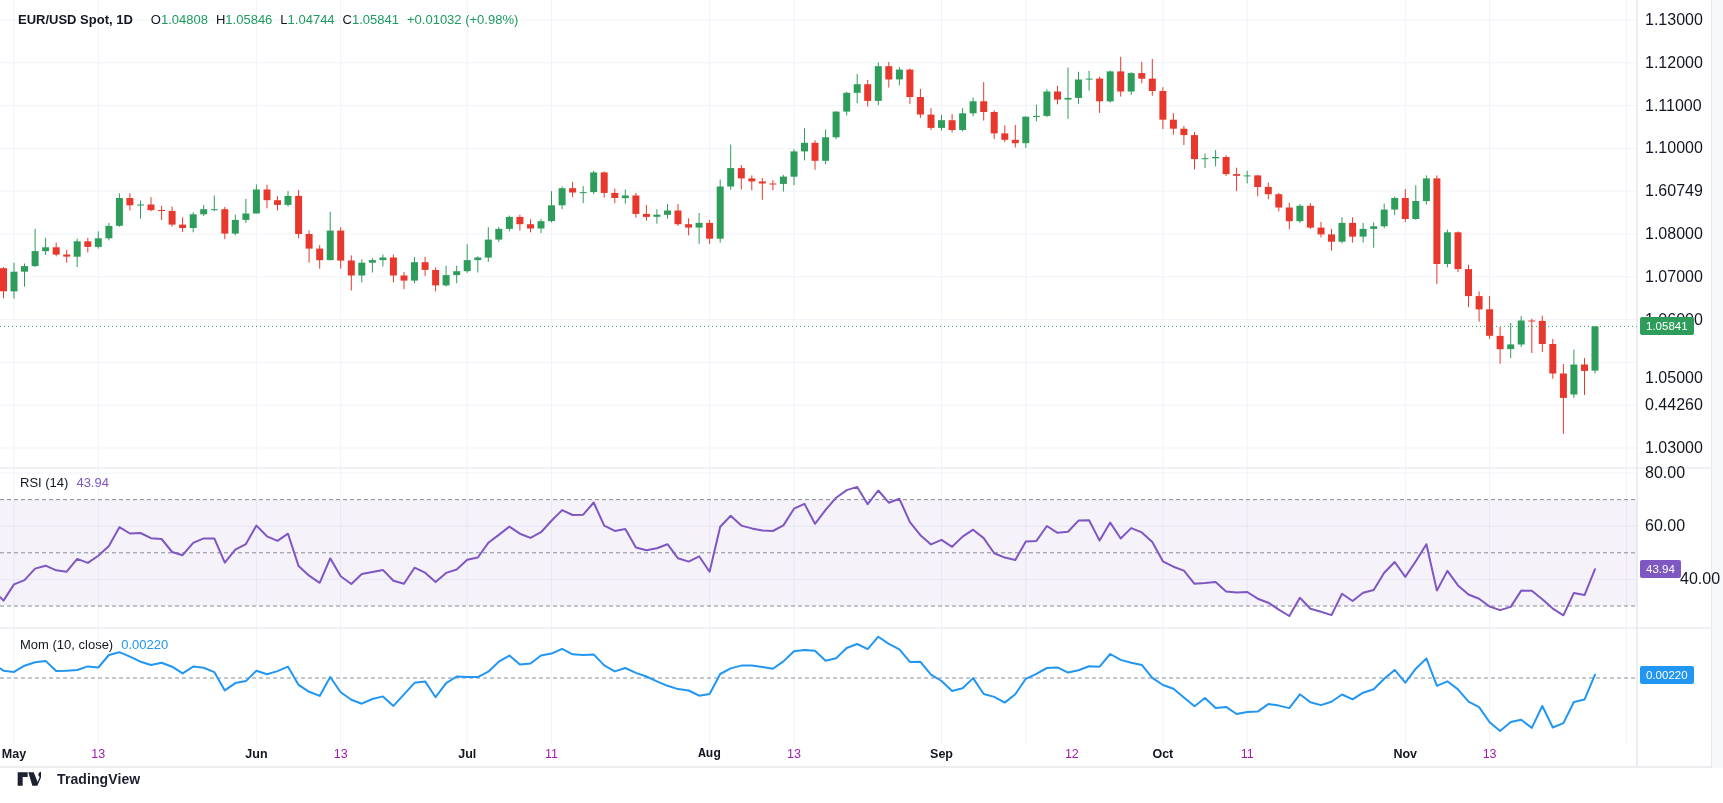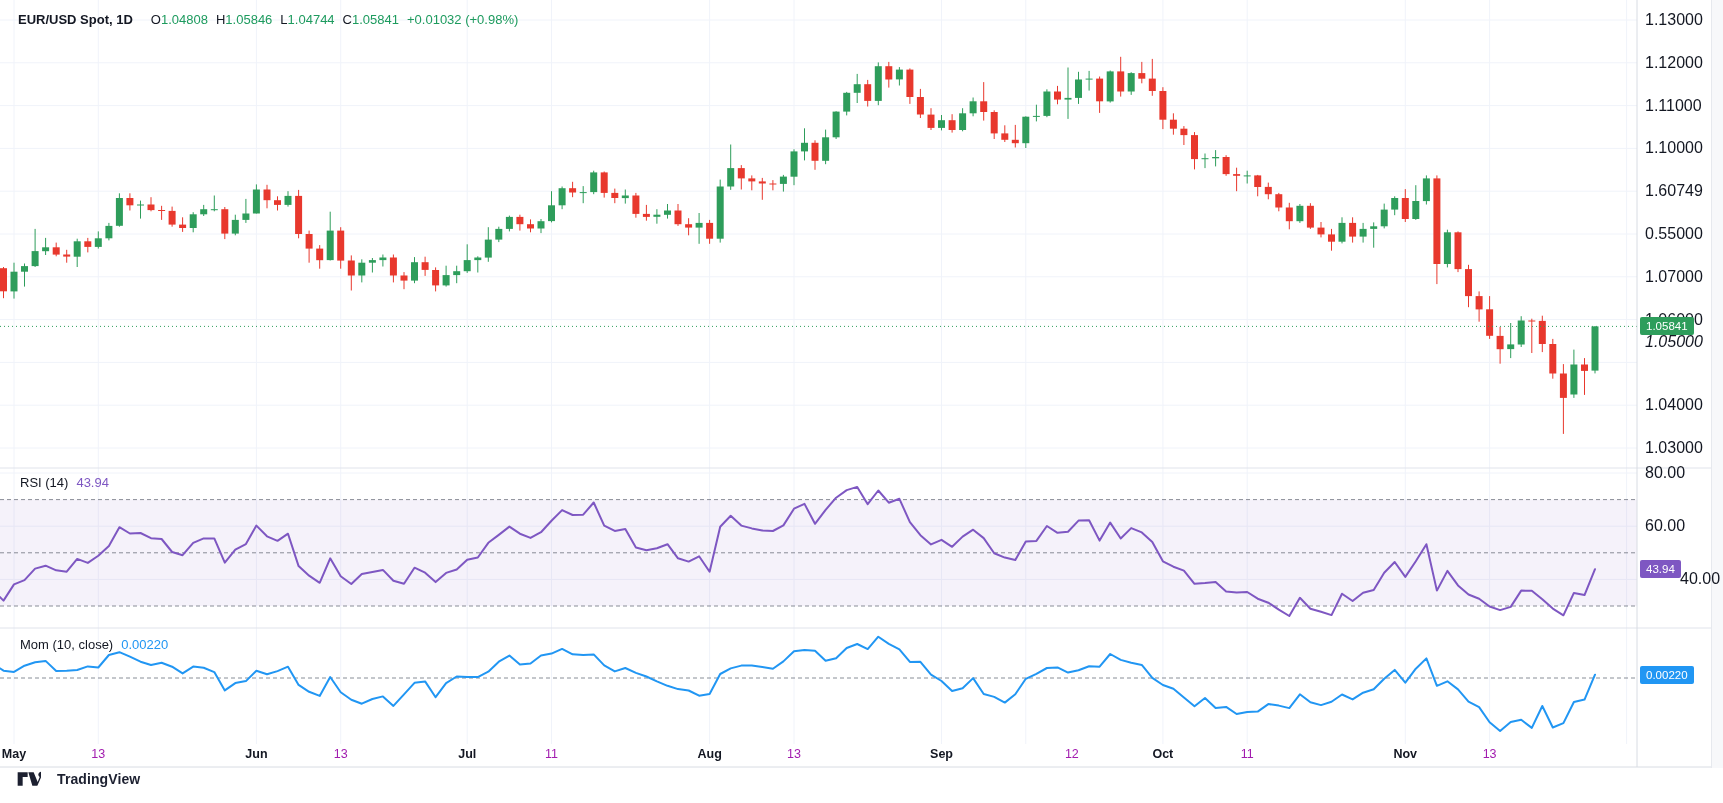--- a/index.html
+++ b/index.html
@@ -410,40 +410,40 @@
   <div class="legend mom-leg">
     <span>Mom (10, close)</span><span class="val" id="mom-leg-val" style="color: rgb(33, 150, 243);">0.00220</span>
   </div>
 
   <div id="price-axis">
       <div class="axis-label" style="left: 1645px; top: 13px;">1.13000</div>
       <div class="axis-label" style="left: 1645px; top: 55.8px;">1.12000</div>
       <div class="axis-label" style="left: 1645px; top: 98.6px;">1.11000</div>
       <div class="axis-label" style="left: 1645px; top: 141.4px;">1.10000</div>
       <div class="axis-label" style="left: 1645px; top: 184.2px;">1.60749</div>
-      <div class="axis-label" style="left: 1645px; top: 227px;">0.55000</div>
+      <div class="axis-label" style="left: 1645px; top: 227px;">1.08000</div>
       <div class="axis-label" style="left: 1645px; top: 269.8px;">1.07000</div>
       <div class="axis-label" style="left: 1645px; top: 312.6px;">1.06000</div>
-      <div class="axis-label" style="left: 1645px; top: 335px; font-style: italic;">1.05000</div>
-      <div class="axis-label" style="left: 1645px; top: 398.2px;">1.04000</div>
+      <div class="axis-label" style="left: 1645px; top: 371px;">1.05000</div>
+      <div class="axis-label" style="left: 1645px; top: 398.2px;">0.44260</div>
       <div class="axis-label" style="left: 1645px; top: 441px;">1.03000</div>
     </div>
   <div id="rsi-axis">
       <div class="axis-label" style="left: 1645px; top: 466px;">80.00</div>
       <div class="axis-label" style="left: 1645px; top: 519.2px;">60.00</div>
       <div class="axis-label" style="left: 1680px; top: 572.4px;">40.00</div>
     </div>
   <div id="time-axis">
       <div class="tlabel bold" style="left: 14px;">May</div>
       <div class="tlabel" style="left: 98.32px;">13</div>
       <div class="tlabel bold" style="left: 256.42px;">Jun</div>
       <div class="tlabel" style="left: 340.74px;">13</div>
       <div class="tlabel bold" style="left: 467.22px;">Jul</div>
       <div class="tlabel" style="left: 551.54px;">11</div>
-      <div class="tlabel bold" style="left: 709.64px;">Aug</div>
+      <div class="tlabel bold" style="left: 709.64px; font-family: Liberation Mono, monospace;">Aug</div>
       <div class="tlabel" style="left: 793.96px;">13</div>
       <div class="tlabel bold" style="left: 941.52px;">Sep</div>
       <div class="tlabel" style="left: 1025.84px; margin-left: 46px;">12</div>
       <div class="tlabel bold" style="left: 1162.86px;">Oct</div>
       <div class="tlabel" style="left: 1247.18px;">11</div>
       <div class="tlabel bold" style="left: 1405.28px;">Nov</div>
       <div class="tlabel" style="left: 1489.6px;">13</div>
       <div class="tlabel bold" style="left: 1626.62px;">Dec</div>
     </div>
 

